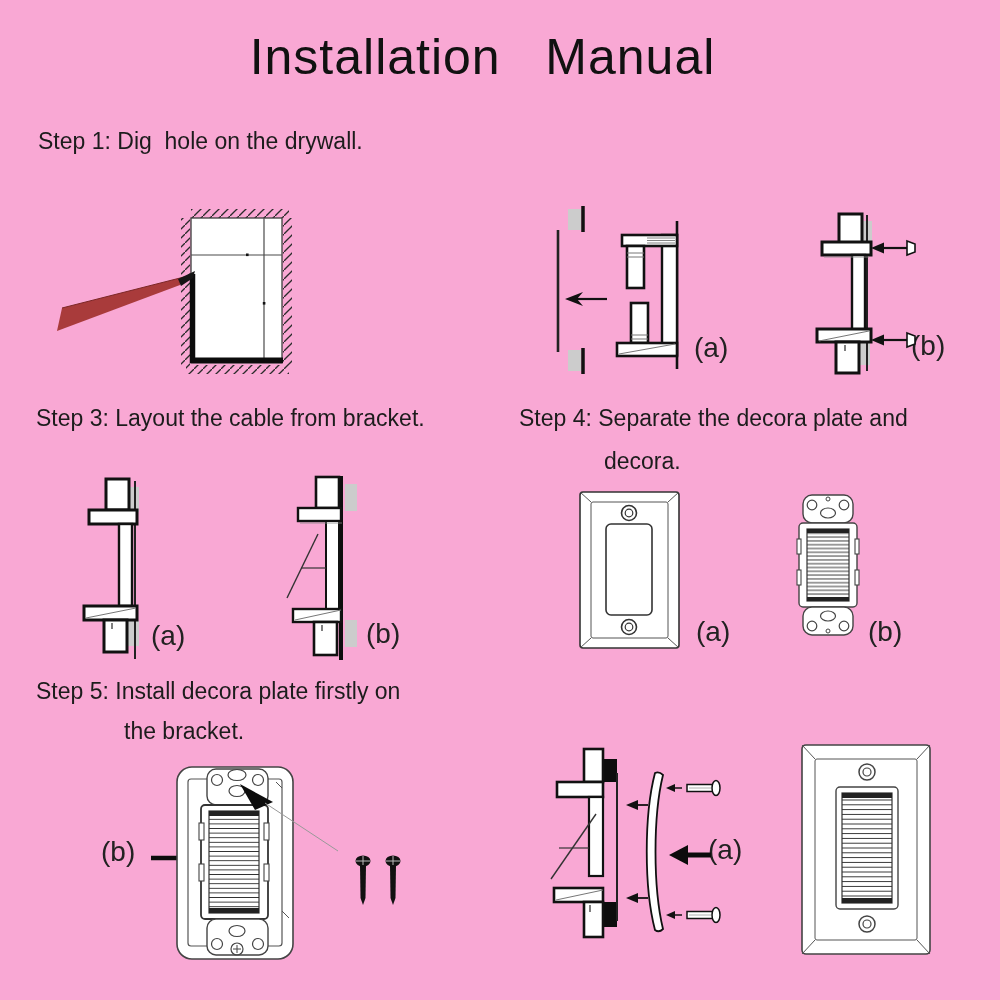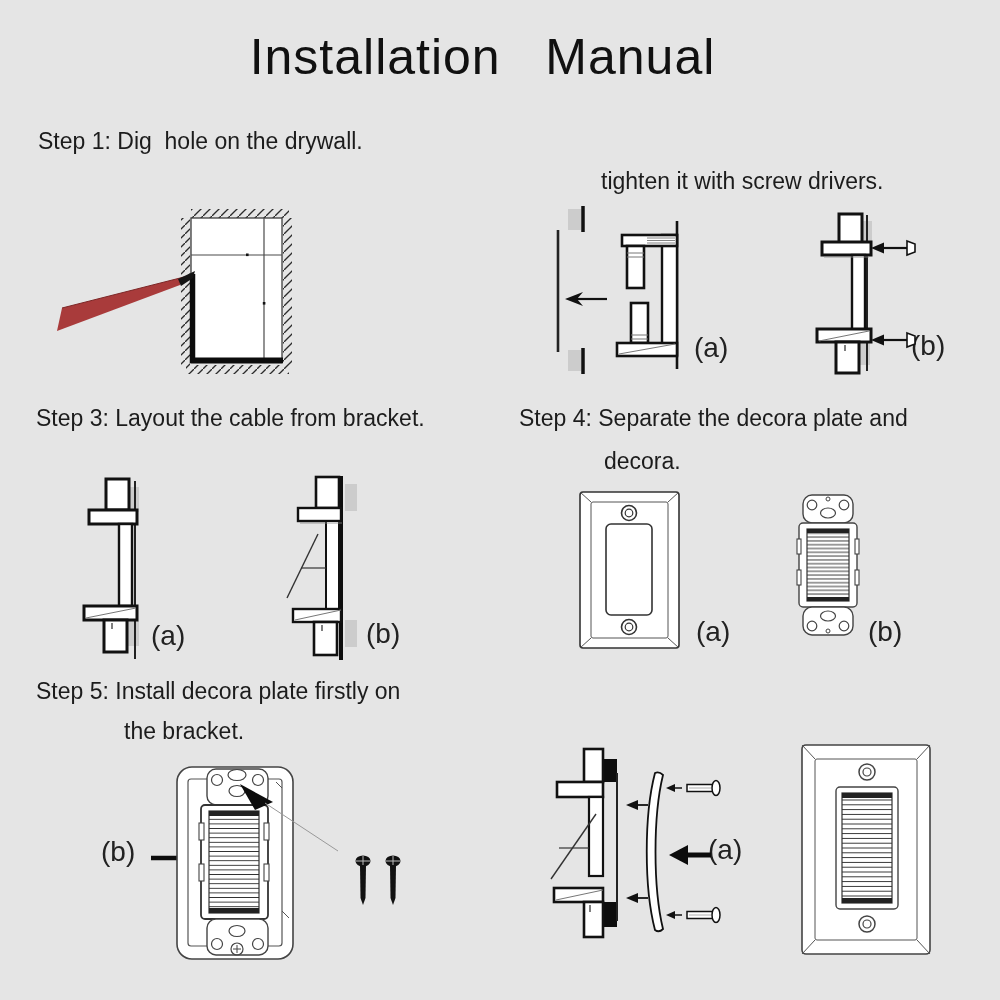--- a/index.html
+++ b/index.html
@@ -1,33 +1,32 @@
 <!DOCTYPE html>
 <html><head>
 <meta charset="utf-8">
 <style>
   html,body{margin:0;padding:0;background:#fff;}
-  #page{position:relative;width:1000px;height:1000px;background:#e5e5e5;overflow:hidden;
+  #page{position:relative;width:1000px;height:1000px;background:#f9a8d4;overflow:hidden;
         font-family:"Liberation Sans", sans-serif;color:#1c1c1c;}
   .title{position:absolute;left:0;top:28px;width:965px;text-align:center;
          font-size:50px;font-weight:400;letter-spacing:1px;white-space:pre;color:#111;}
   .cap{position:absolute;font-size:23px;line-height:28px;white-space:pre;color:#1c1c1c;}
   .figlabel{position:absolute;font-size:28px;color:#222;}
   .fig{position:absolute;}
   svg{display:block;}
 </style>
 </head>
 <body>
 
 <div id="page">
 
   <div class="title">Installation   Manual</div>
 
   <div class="cap" style="left:38px;top:127px;">Step 1: Dig  hole on the drywall.</div>
-  <div class="cap" style="left:601px;top:167px;">tighten it with screw drivers.</div>
   <div class="cap" style="left:36px;top:404px;text-align:center;">Step 3: Layout the cable from bracket.</div>
   <div class="cap" style="left:519px;top:404px;">Step 4: Separate the decora plate and</div>
   <div class="cap" style="left:604px;top:447px;">decora.</div>
   <div class="cap" style="left:36px;top:677px;">Step 5: Install decora plate firstly on</div>
   <div class="cap" style="left:124px;top:717px;">the bracket.</div>
 
   <div class="figlabel" style="left:694px;top:332px;">(a)</div>
   <div class="figlabel" style="left:911px;top:330px;">(b)</div>
   <div class="figlabel" style="left:151px;top:620px;">(a)</div>
   <div class="figlabel" style="left:366px;top:618px;">(b)</div>

